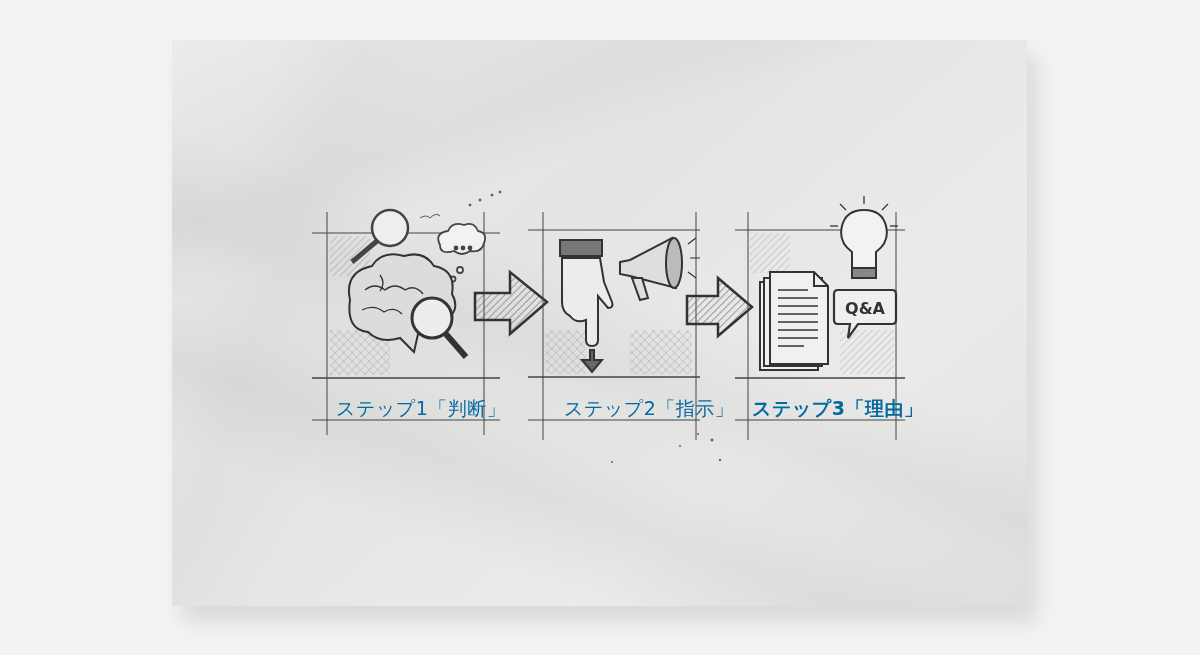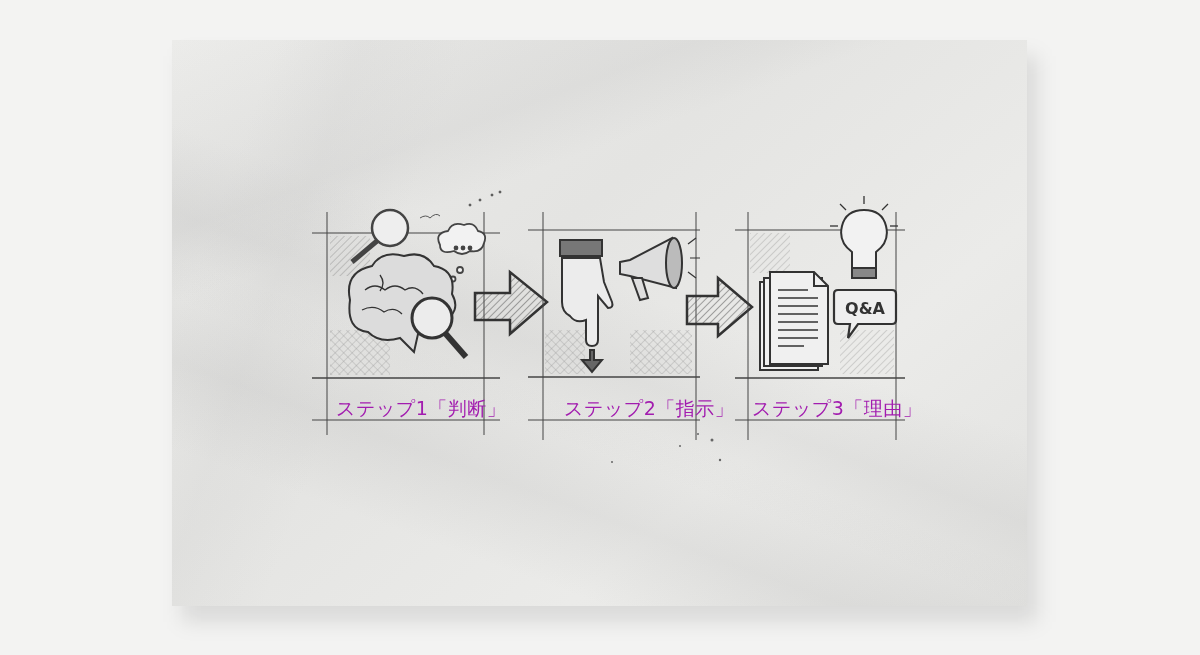--- a/index.html
+++ b/index.html
@@ -16,21 +16,21 @@
     position:absolute; left:172px; top:40px; width:855px; height:566px;
     background:
       linear-gradient(160deg, rgba(255,255,255,0) 0%, rgba(180,180,180,0.18) 22%, rgba(255,255,255,0) 30%),
       linear-gradient(20deg, rgba(255,255,255,0) 35%, rgba(170,170,170,0.15) 45%, rgba(255,255,255,0) 55%),
       linear-gradient(200deg, rgba(255,255,255,0) 60%, rgba(160,160,160,0.15) 72%, rgba(255,255,255,0) 82%),
       linear-gradient(110deg, rgba(255,255,255,0) 10%, rgba(190,190,190,0.12) 18%, rgba(255,255,255,0) 28%),
       linear-gradient(140deg, #ececea 0%, #e4e4e2 40%, #ebebe9 70%, #e2e2e0 100%);
   }
   .sketch { position:absolute; left:0; top:0; width:1200px; height:655px; }
   .label {
-    position:absolute; top:396px; font-size:19px; color:#a21caf;
+    position:absolute; top:396px; font-size:19px; color:#0369a1;
     letter-spacing:0.5px; white-space:nowrap;
   }
 </style>
 </head>
 <body>
 
 <div class="bg-shadow"></div>
 <div class="paper"></div>
 
 <svg class="sketch" viewBox="0 0 1200 655">
@@ -156,13 +156,13 @@
     <circle cx="712" cy="440" r="1.5"></circle>
       <circle cx="698" cy="434" r="1"></circle>
       <circle cx="680" cy="446" r="1"></circle>
     <circle cx="720" cy="460" r="1.2"></circle>
       <circle cx="612" cy="462" r="1"></circle>
   </g>
 </svg>
 
 <div class="label" style="left:336px;">ステップ1「判断」</div>
 <div class="label" style="left:564px;">ステップ2「指示」</div>
-<div class="label" style="left:752px;">ステップ3「理由」</div>
+<div class="label" style="left:752px;font-weight:bold;">ステップ3「理由」</div>
 
 </body></html>

